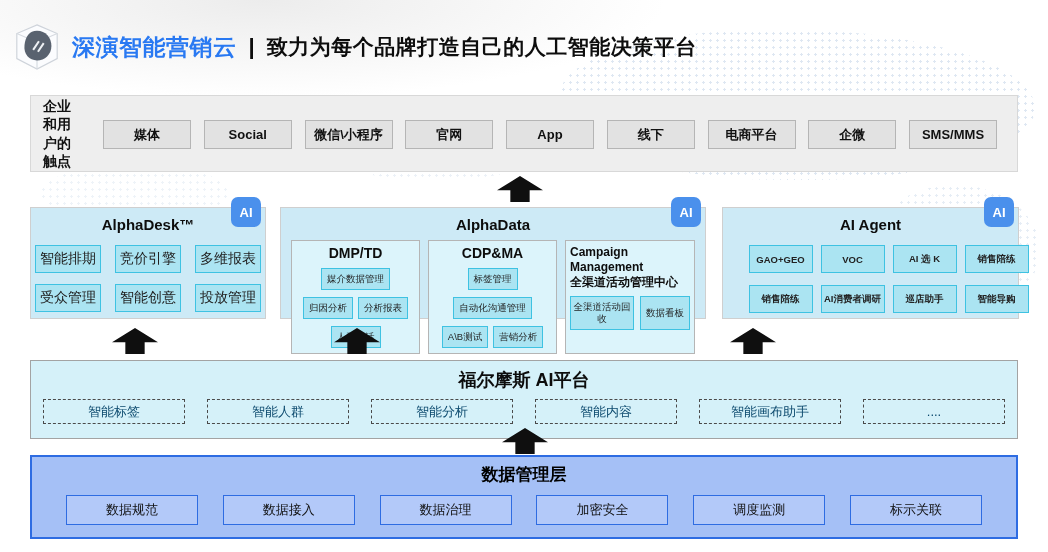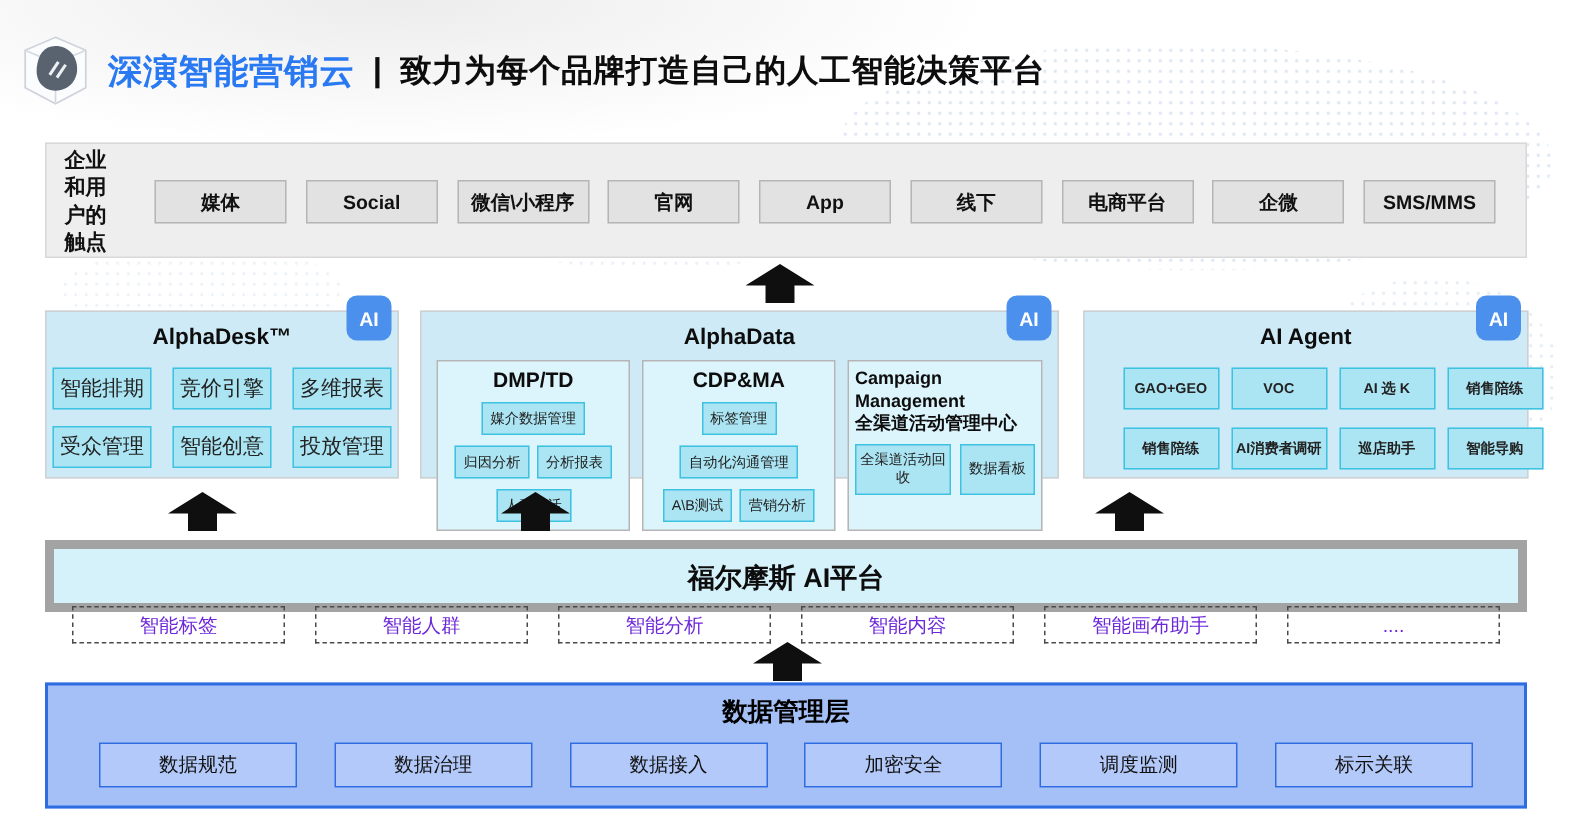--- a/index.html
+++ b/index.html
@@ -58,25 +58,25 @@
   .sec-grid .cy-box{padding:0 5px;height:22px;font-size:9.5px;white-space:nowrap;}
   .camp-row{display:flex;gap:6px;justify-content:center;margin-top:6px;}
   .camp-row .cy-box{height:34px;font-size:9.5px;line-height:1.25;}
   .camp-row .cy-box.b1{width:64px;}
   .camp-row .cy-box.b2{width:50px;}
 
   .agent-grid{display:grid;grid-template-columns:repeat(4,64px);gap:12px 8px;justify-content:center;margin-top:12px;margin-left:36px;}
   .agent-grid .cy-box{height:28px;font-size:9.5px;font-weight:600;white-space:nowrap;}
 
   
-  .ai-platform{left:30px;top:360px;width:988px;height:48px;background:#d5f1f9;border:6px solid #a3a3a3;}
+  .ai-platform{left:30px;top:360px;width:988px;height:79px;background:#d5f1f9;border:1px solid #a3a3a3;}
   .ai-platform-title{text-align:center;font-size:18px;font-weight:800;margin-top:7px;color:#0d0d0d;}
   .dashed-row{display:flex;justify-content:space-between;padding:0 12px;margin-top:7px;}
   .dashed-box{width:142px;height:25px;border:1px dashed #4a4a4a;display:flex;align-items:center;
-    justify-content:center;font-size:13px;color:#6d28d9;box-sizing:border-box;background:transparent;}
+    justify-content:center;font-size:13px;color:#0c4a6e;box-sizing:border-box;background:transparent;}
 
   
   .data-layer{left:30px;top:455px;width:988px;height:84px;background:#a5c0f6;border:2px solid #2e6ce2;}
   .data-title{text-align:center;font-size:17px;font-weight:800;margin-top:6px;color:#000;}
   .data-row{display:flex;justify-content:space-between;padding:0 34px;margin-top:9px;}
   .data-box{width:132px;height:30px;background:#b3c9f9;border:1px solid #2e6ce2;display:flex;
     align-items:center;justify-content:center;font-size:13px;color:#111;box-sizing:border-box;}
 </style>
 </head>
 <body>
@@ -199,20 +199,20 @@
       <div class="dashed-box">....</div>
     </div>
   </div>
 
   <div class="block-arrow" style="left:502px;top:428px;"></div>
 
   <div class="layer data-layer">
     <div class="data-title">数据管理层</div>
     <div class="data-row">
       <div class="data-box">数据规范</div>
+      <div class="data-box">数据接入</div>
       <div class="data-box">数据治理</div>
-      <div class="data-box">数据接入</div>
       <div class="data-box">加密安全</div>
       <div class="data-box">调度监测</div>
       <div class="data-box">标示关联</div>
     </div>
   </div>
 </div>
 
 </body></html>

